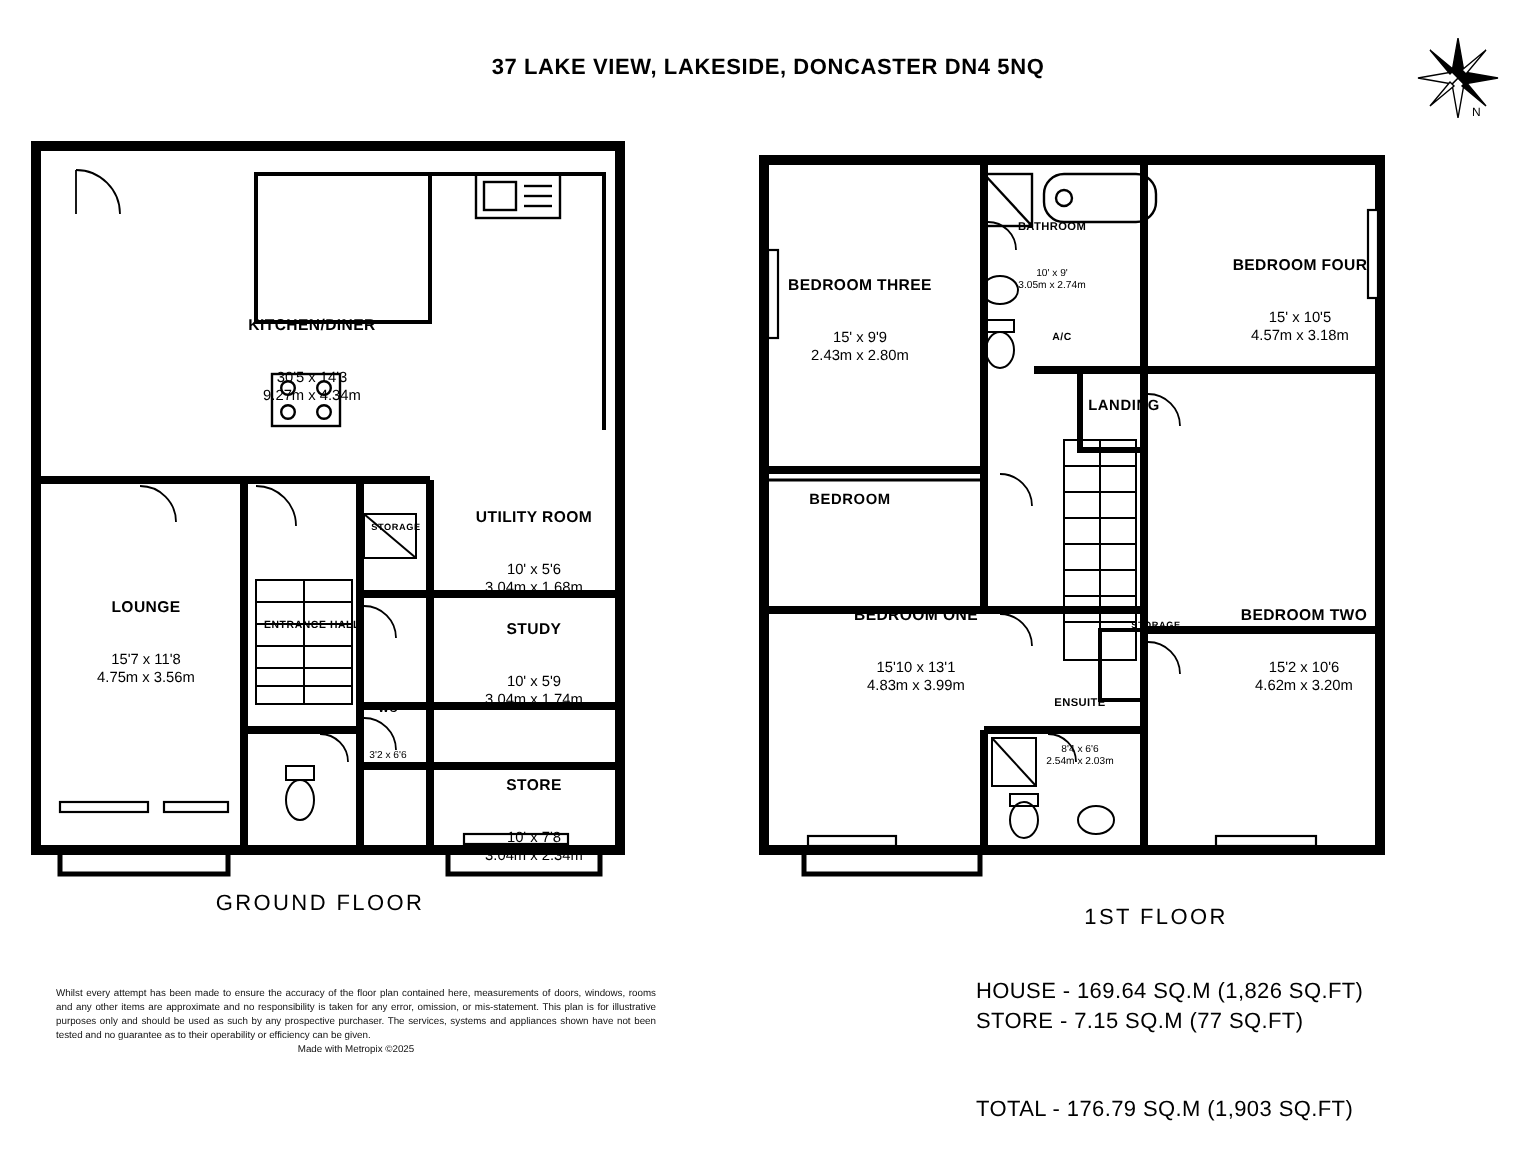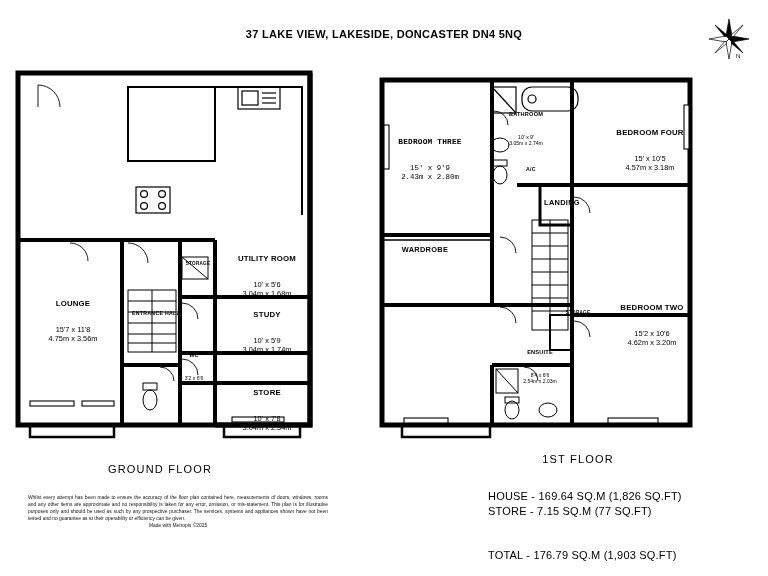--- a/index.html
+++ b/index.html
@@ -155,20 +155,25 @@
 
       <g stroke="#000" stroke-width="2.5" fill="none">
         <path d="M20 360 V372 H104 V360"></path>
       </g>
       <g stroke="#000" stroke-width="2.5" fill="none">
         <path d="M214 360 V372 H290 V360"></path>
       </g>
     </svg>
   </div>
 
+  <div class="room" style="left:96px;top:158px;width:120px;">
+    <div class="nm">KITCHEN/DINER</div>
+    <div class="d1">30'5 x 14'3</div>
+    <div class="d2">9.27m x 4.34m</div>
+  </div>
 
   <div class="room" style="left:16px;top:299px;width:114px;">
     <div class="nm">LOUNGE</div>
     <div class="d1">15'7 x 11'8</div>
     <div class="d2">4.75m x 3.56m</div>
   </div>
 
   <div class="room" style="left:212px;top:254px;width:110px;">
     <div class="nm">UTILITY ROOM</div>
     <div class="d1">10' x 5'6</div>
@@ -188,21 +193,21 @@
   </div>
 
   <div class="room sm" style="left:166px;top:352px;width:56px;">
     <div class="nm">WC</div>
     <div class="d1">3'2 x 6'6</div>
   </div>
 
   <div class="plain small" style="left:126px;top:310px;width:60px;line-height:1.3;">ENTRANCE HALL</div>
   <div class="plain tiny" style="left:176px;top:261px;width:44px;">STORAGE</div>
 
-  <div class="floor-label" style="left:60px;top:463px;width:200px;">GROUND FLOOR</div>
+  <div class="floor-label" style="left:60px;top:446px;width:200px;">GROUND FLOOR</div>
 
   <div class="plan" style="left:372px;top:65px;">
     <svg width="340" height="385" viewBox="0 0 340 385">
       <g stroke="#000" fill="none">
 
         <path d="M10 15 H318 V360 H215 V360 H10 Z" stroke-width="5" fill="#ffffff"></path>
 
         <path d="M10 170 H120" stroke-width="4"></path>
         <path d="M120 15 V240" stroke-width="4"></path>
         <path d="M120 240 H200" stroke-width="4"></path>
@@ -277,53 +282,58 @@
       <g stroke="#000" stroke-width="1.6" fill="none">
         <path d="M10 175 H118"></path>
       </g>
 
       <g stroke="#000" stroke-width="2.5" fill="none">
         <path d="M30 360 V372 H118 V360"></path>
       </g>
     </svg>
   </div>
 
-  <div class="room" style="left:374px;top:138px;width:112px;font-family:Liberation Mono, monospace;">
+  <div class="room" style="left:374px;top:138px;width:112px;">
     <div class="nm">BEDROOM THREE</div>
     <div class="d1">15' x 9'9</div>
     <div class="d2">2.43m x 2.80m</div>
   </div>
 
   <div class="room" style="left:594px;top:128px;width:112px;">
     <div class="nm">BEDROOM FOUR</div>
     <div class="d1">15' x 10'5</div>
     <div class="d2">4.57m x 3.18m</div>
   </div>
 
+  <div class="room" style="left:398px;top:303px;width:120px;">
+    <div class="nm">BEDROOM ONE</div>
+    <div class="d1">15'10 x 13'1</div>
+    <div class="d2">4.83m x 3.99m</div>
+  </div>
 
   <div class="room" style="left:596px;top:303px;width:112px;">
     <div class="nm">BEDROOM TWO</div>
     <div class="d1">15'2 x 10'6</div>
     <div class="d2">4.62m x 3.20m</div>
   </div>
 
   <div class="room sm" style="left:486px;top:111px;width:80px;">
     <div class="nm">BATHROOM</div>
     <div class="d1">10' x 9'</div>
     <div class="d2">3.05m x 2.74m</div>
   </div>
 
   <div class="room sm" style="left:500px;top:349px;width:80px;">
     <div class="nm">ENSUITE</div>
     <div class="d1">8'4 x 6'6</div>
     <div class="d2">2.54m x 2.03m</div>
   </div>
 
   <div class="plain" style="left:522px;top:198px;width:80px;">LANDING</div>
-  <div class="plain" style="left:382px;top:245px;width:86px;">WARDROBE</div>
+  <div class="plain" style="left:382px;top:245px;width:86px;">BEDROOM</div>
   <div class="plain small" style="left:516px;top:166px;width:30px;">A/C</div>
   <div class="plain tiny" style="left:556px;top:310px;width:44px;">STORAGE</div>
 
   <div class="floor-label" style="left:478px;top:453px;width:200px;">1ST FLOOR</div>
 
   <div class="disclaimer">
     <span>Whilst every attempt has been made to ensure the accuracy of the floor plan contained here, measurements of doors, windows, rooms and any other items are approximate and no responsibility is taken for any error, omission, or mis-statement. This plan is for illustrative purposes only and should be used as such by any prospective purchaser. The services, systems and appliances shown have not been tested and no guarantee as to their operability or efficiency can be given.</span>
     <span class="center">Made with Metropix ©2025</span>
   </div>
 

